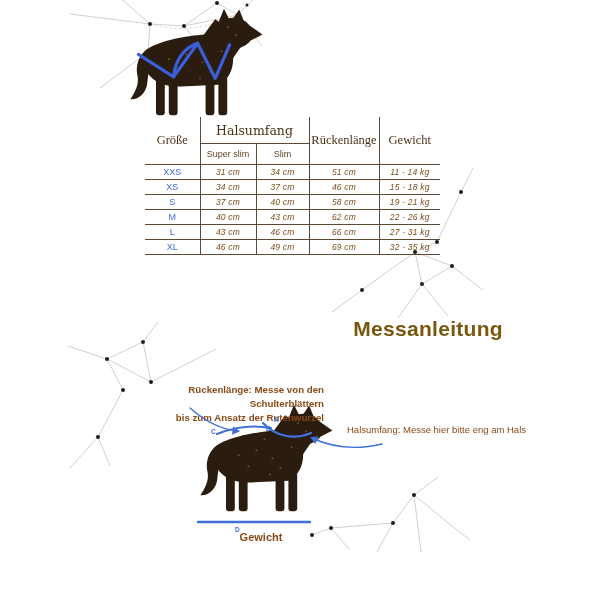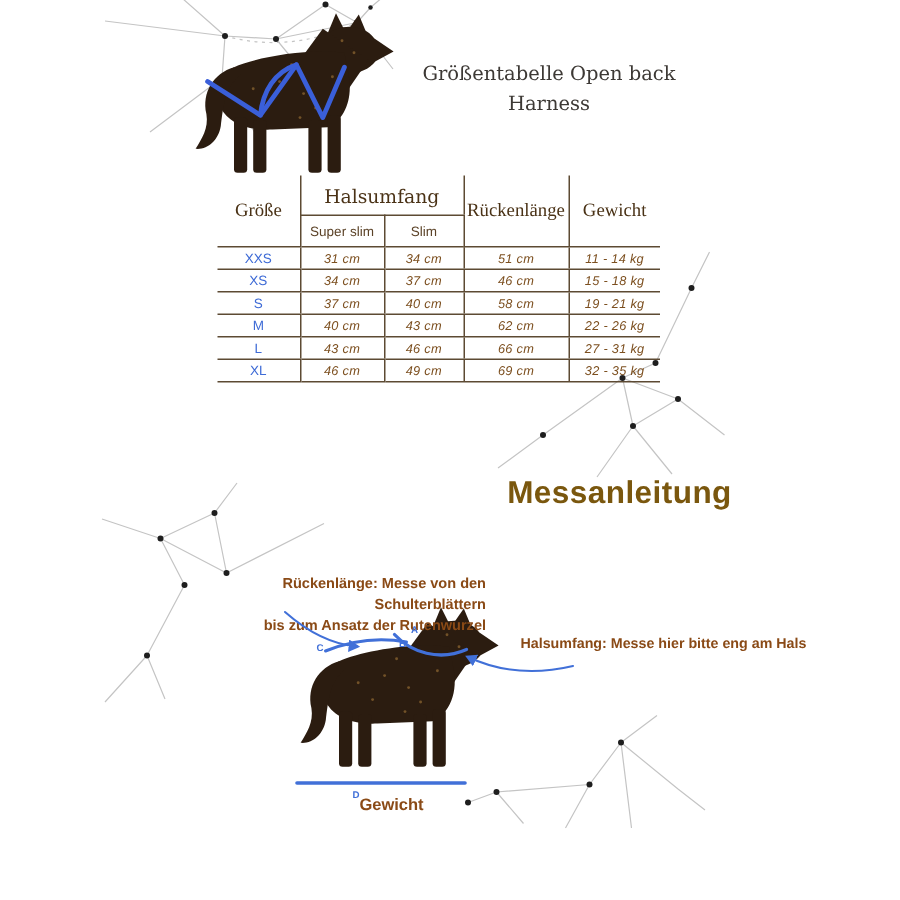--- a/index.html
+++ b/index.html
@@ -22,26 +22,26 @@
   .bb{border-bottom:1px solid #5d4a33;}
   th.big{font-family:Liberation Serif, serif;font-weight:bold;font-size:12.5px;color:#4a3216;
          vertical-align:bottom;padding-bottom:4px;}
   th.hals{font-family:"DejaVu Serif", serif;font-weight:bold;font-size:12.5px;color:#4a3216;
          height:26px;}
   th.sub{font-size:9px;color:#5c4328;height:20px;}
   td.val{font-size:8.5px;color:#7c4f1f;height:14px;letter-spacing:.2px;font-style:italic;}
   td.size-lbl{font-size:9px;font-weight:bold;color:#3e6bd6;height:14px;}
 
   
-  .heading{left:323px;top:317px;width:180px;text-align:center;
+  .heading{left:323px;top:317px;width:180px;text-align:right;
            font-size:21px;font-weight:bold;color:#7a570e;letter-spacing:.3px;}
   .back-note{left:122px;top:383px;width:202px;text-align:right;
              font-size:9.7px;font-weight:bold;color:#8a4a16;line-height:1.45;}
   .neck-note{left:347px;top:424px;white-space:nowrap;
-             font-size:9.5px;font-weight:bold;color:#8a4a16;}
+             font-size:9.5px;font-weight:normal;color:#8a4a16;}
   .weight-lbl{left:226px;top:531px;width:70px;text-align:center;
               font-size:11px;font-weight:bold;color:#8a4a16;}
 
   .layer{left:0;top:0;pointer-events:none;}
 </style>
 </head>
 <body>
 
 <svg class="abs layer" width="600" height="600" viewBox="0 0 600 600">
   <g stroke="#c4c4c4" stroke-width="0.8" fill="none">
@@ -125,21 +125,20 @@
       <path d="M112,44 C94,50 84,66 82,86"></path>
     </g>
   </g>
 
   <g transform="translate(178,404) scale(0.8)">
     <use href="#dog"></use>
   </g>
 </svg>
 
 <div class="abs title">
-  <div>Größentabelle Open back Harness</div>
 </div>
 
 <div class="abs size-table-wrap">
   <table class="size">
     <colgroup>
         <col class="c1">
         <col class="c2">
         <col class="c3">
         <col class="c4">
         <col class="c5">

